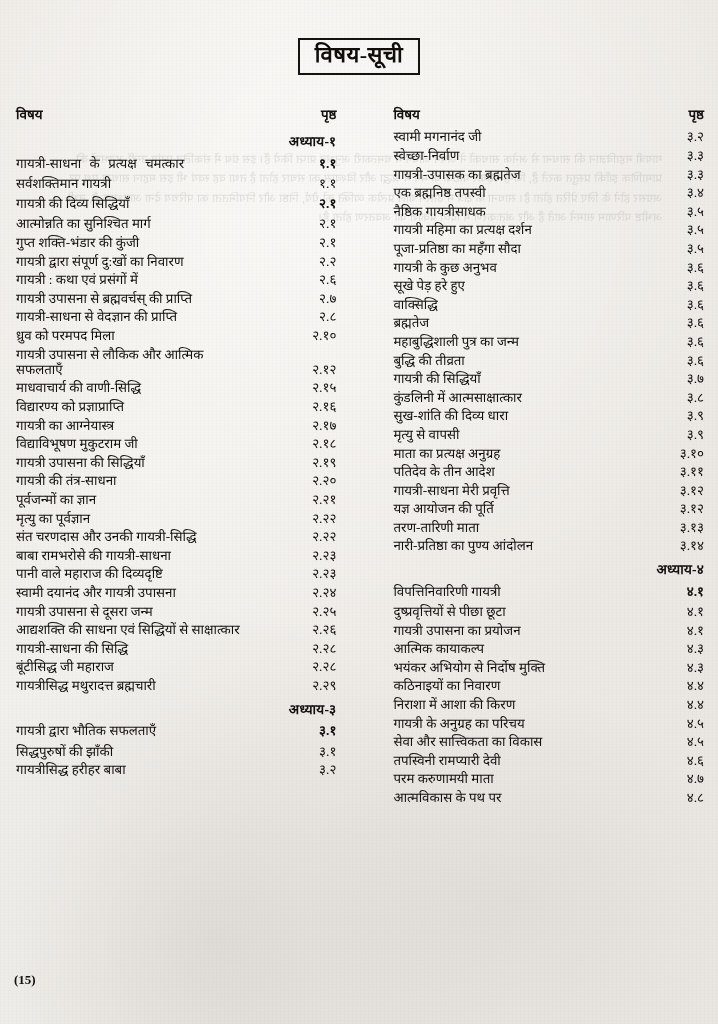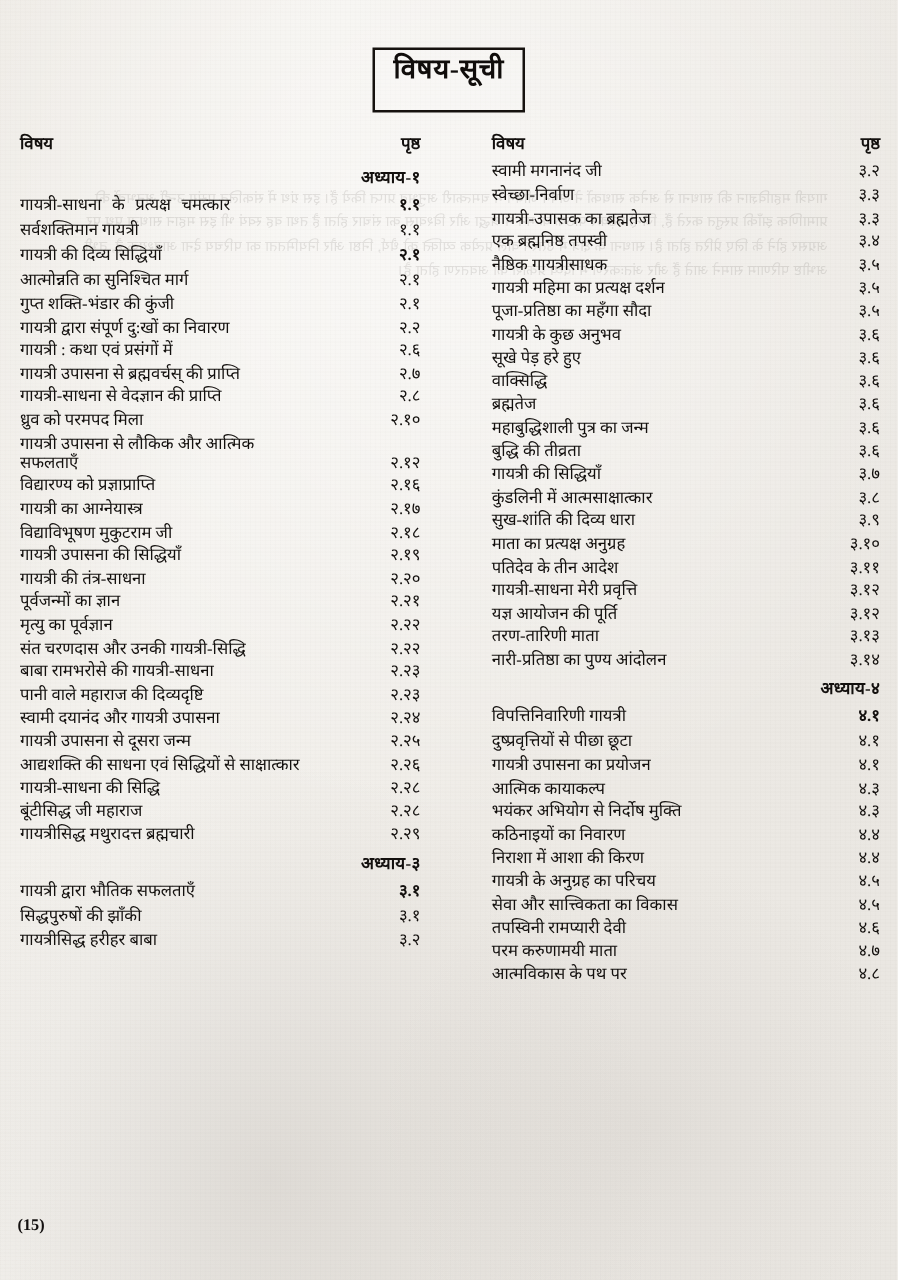--- a/index.html
+++ b/index.html
@@ -64,21 +64,21 @@
   .title-wrap {
     position: absolute;
     top: 38px;
     left: 0;
     right: 0;
     text-align: center;
   }
   .title-box {
     display: inline-block;
     border: 2px solid #16120f;
-    padding: 2px 15px 20px 15px;
+    padding: 2px 15px 5px 15px;
     font-weight: bold;
     font-size: 22px;
     line-height: 1.18;
     letter-spacing: 0.5px;
     color: #100d0b;
     background: rgba(255,255,255,0.16);
   }
 
   .cols {
     position: absolute;
@@ -221,20 +221,24 @@
               <td class="subj">ध्रुव को परमपद मिला</td>
               <td class="page">२.१०</td>
             </tr>
             <tr class="item cont">
               <td class="subj">गायत्री उपासना से लौकिक और आत्मिक</td>
               <td class="page"></td>
             </tr>
             <tr class="item">
               <td class="subj">सफलताएँ</td>
               <td class="page">२.१२</td>
+            </tr>
+            <tr class="item">
+              <td class="subj">माधवाचार्य की वाणी-सिद्धि</td>
+              <td class="page">२.१५</td>
             </tr>
             <tr class="item">
               <td class="subj">विद्यारण्य को प्रज्ञाप्राप्ति</td>
               <td class="page">२.१६</td>
             </tr>
             <tr class="item">
               <td class="subj">गायत्री का आग्नेयास्त्र</td>
               <td class="page">२.१७</td>
             </tr>
             <tr class="item">
@@ -376,20 +380,24 @@
             </tr>
             <tr class="item">
               <td class="subj">कुंडलिनी में आत्मसाक्षात्कार</td>
               <td class="page">३.८</td>
             </tr>
             <tr class="item">
               <td class="subj">सुख-शांति की दिव्य धारा</td>
               <td class="page">३.९</td>
             </tr>
             <tr class="item">
+              <td class="subj">मृत्यु से वापसी</td>
+              <td class="page">३.९</td>
+            </tr>
+            <tr class="item">
               <td class="subj">माता का प्रत्यक्ष अनुग्रह</td>
               <td class="page">३.१०</td>
             </tr>
             <tr class="item">
               <td class="subj">पतिदेव के तीन आदेश</td>
               <td class="page">३.११</td>
             </tr>
             <tr class="item">
               <td class="subj">गायत्री-साधना मेरी प्रवृत्ति</td>
               <td class="page">३.१२</td>

